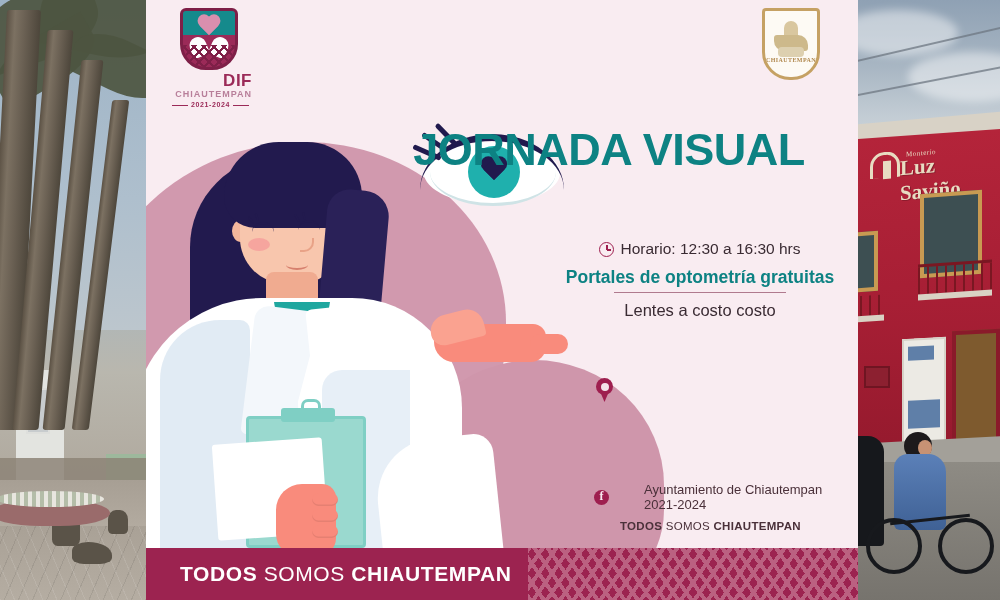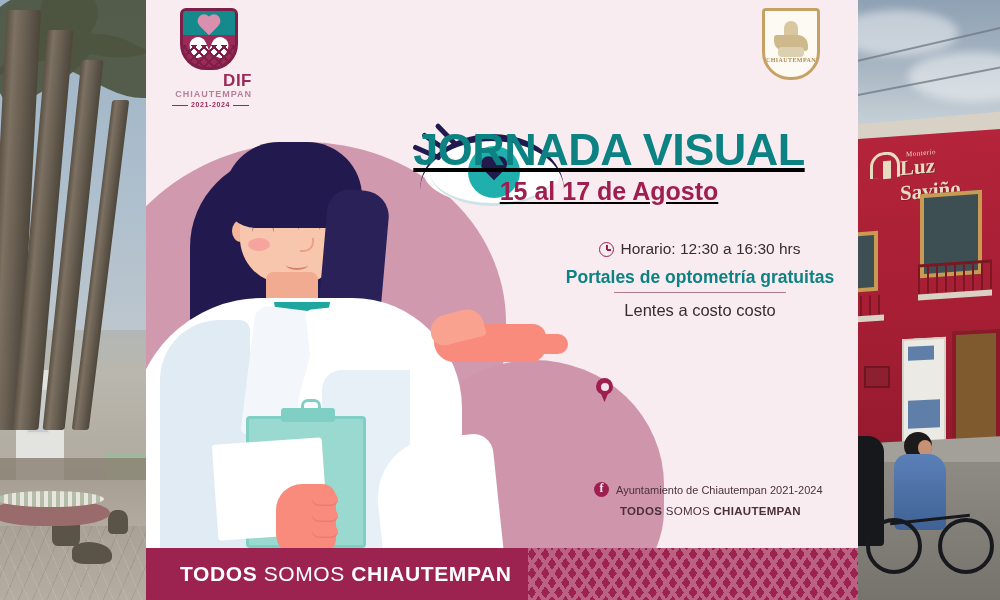--- a/index.html
+++ b/index.html
@@ -155,21 +155,21 @@
   .chia-shield{position:relative;width:58px;height:72px;margin:0 auto;background:#fdfaf4;
     border:3px solid #c5a163;border-radius:4px 4px 28px 28px;overflow:hidden;}
   .chia-fig{position:absolute;left:50%;top:10px;transform:translateX(-50%);width:38px;height:38px;}
   .chia-fig .cf1{position:absolute;left:12px;top:0;width:14px;height:18px;background:#d9c79f;border-radius:7px 7px 2px 2px;}
   .chia-fig .cf2{position:absolute;left:2px;top:14px;width:34px;height:16px;background:#cdb98b;border-radius:3px 10px 3px 10px;}
   .chia-fig .cf3{position:absolute;left:6px;top:26px;width:26px;height:10px;background:#ddd0b0;border-radius:4px;}
   .chia-txt{position:absolute;left:0;bottom:14px;width:100%;text-align:center;font-size:6px;font-weight:700;
     color:#b1894f;letter-spacing:.4px;font-family:"Liberation Serif",serif;}
 
   
-  .headline{position:absolute;left:228px;top:126px;width:470px;text-align:center;text-decoration:underline;}
+  .headline{position:absolute;left:228px;top:126px;width:470px;text-align:center;}
   .h-title{font-size:45px;font-weight:700;color:#0d8283;letter-spacing:-.5px;line-height:48px;white-space:nowrap;}
   .h-sub{font-size:25px;font-weight:700;color:#9e1f4f;line-height:30px;margin-top:2px;}
 
   
   .info{position:absolute;left:404px;top:240px;width:300px;text-align:center;color:#3a2b33;}
   .row-horario{display:flex;align-items:center;justify-content:center;gap:6px;font-size:15.5px;}
   .clock{width:15px;height:15px;border:1.8px solid #9e1f4f;border-radius:50%;position:relative;flex:0 0 auto;}
   .clock:before{content:"";position:absolute;left:5.6px;top:2.6px;width:1.6px;height:5px;background:#9e1f4f;}
   .clock:after{content:"";position:absolute;left:6.2px;top:6.6px;width:4.4px;height:1.6px;background:#9e1f4f;}
   .free{margin-top:9px;font-size:17.5px;font-weight:700;color:#0d8283;position:relative;display:inline-block;}
@@ -186,21 +186,21 @@
   .pin span{position:absolute;left:3px;top:11px;width:11px;height:13px;background:#9e1f4f;
     clip-path:polygon(0 0,100% 0,50% 100%);}
   .addr-t{font-size:13.5px;line-height:17px;}
 
   
   .social{position:absolute;left:448px;top:482px;}
   .soc-row{display:flex;align-items:center;gap:7px;}
   .fb{width:15px;height:15px;border-radius:50%;background:#9e1f4f;position:relative;flex:0 0 auto;}
   .fb:after{content:"f";position:absolute;left:0;top:-1px;width:15px;text-align:center;color:#f7e9ef;
     font-size:12px;font-weight:700;font-family:"Liberation Serif",serif;}
-  .soc-t{font-size:11px;color:#4a3039;}
+  .soc-t{font-size:13px;color:#4a3039;margin-left:28px;}
   .soc-slogan{margin-top:8px;margin-left:26px;font-size:11.5px;color:#4a3039;letter-spacing:.3px;}
   .soc-slogan b{font-weight:700;}
 
   
   .illus{position:absolute;left:0;top:120px;width:420px;height:430px;}
   .doc-hair-back{position:absolute;left:44px;top:36px;width:182px;height:230px;background:#221a4e;
     border-radius:92px 92px 60px 60px;}
   .doc-face{position:absolute;left:94px;top:42px;width:104px;height:122px;background:#f8c6ad;
     border-radius:52px 52px 46px 46px;}
   .doc-ear{position:absolute;left:86px;top:100px;width:18px;height:22px;background:#f4b79c;border-radius:50%;}
@@ -431,21 +431,20 @@
             <div class="cf3"></div>
           </div>
           <div class="chia-txt">CHIAUTEMPAN</div>
         </div>
       </div>
 
     </div>
 
     <div class="headline">
       <div class="h-title">JORNADA VISUAL</div>
-      <div class="h-sub">15 al 17 de Agosto</div>
     </div>
 
     <div class="info">
       <div class="row-horario">
         <span class="clock"></span>
         <span>Horario: 12:30 a 16:30 hrs</span>
       </div>
       <div>
         <span class="free">Portales de optometría gratuitas</span>
       </div>

